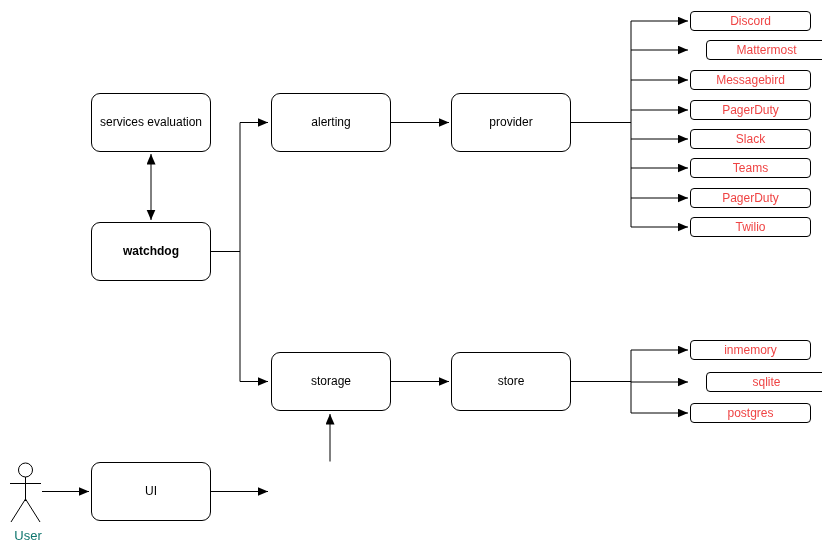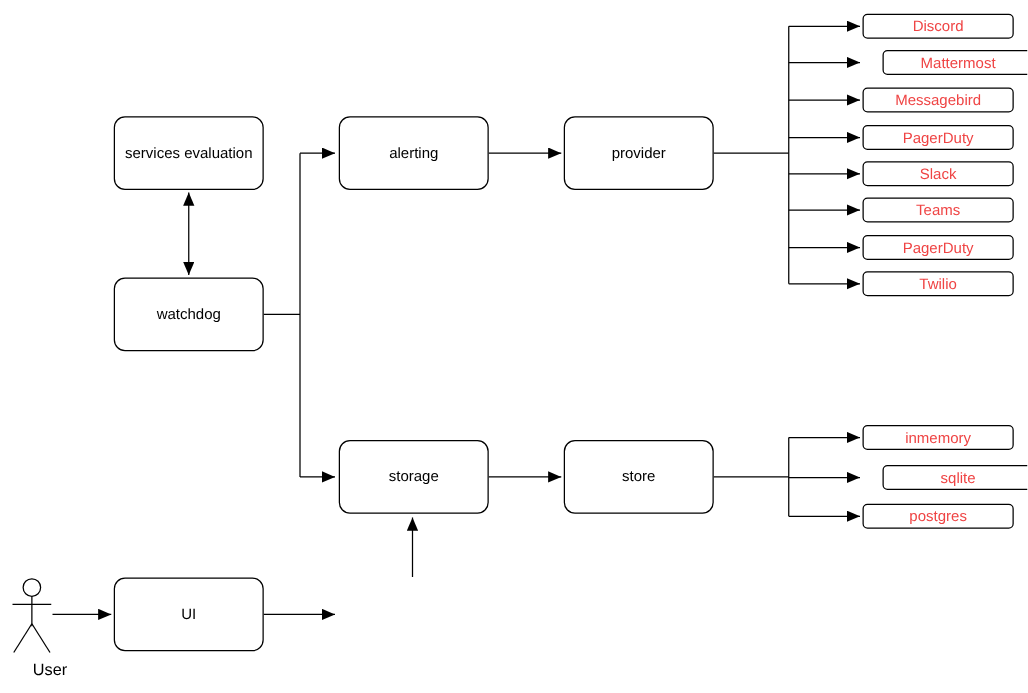--- a/index.html
+++ b/index.html
@@ -46,26 +46,26 @@
     border: 1px solid #000000;
     border-radius: 4px;
     display: flex;
     align-items: center;
     justify-content: center;
     font-size: 12px;
     color: #ef4444;
   }
   .actor-label {
     position: absolute;
-    left: 16px;
+    left: 4px;
     top: 528px;
     width: 48px;
     text-align: center;
     font-size: 13px;
-    color: #000000;
+    color: #0f766e;
   }
 </style>
 </head>
 <body>
 
 <div id="canvas">
 
   <svg id="edges" width="822" height="554" viewBox="0 0 822 554">
     <defs>
       <marker id="arrow" markerUnits="userSpaceOnUse" markerWidth="12" markerHeight="10" refX="10.5" refY="4.5" orient="auto">
@@ -119,21 +119,21 @@
         <path d="M25.5,499 L11,522"></path>
         <path d="M25.5,499 L40,522"></path>
       </g>
     </g>
   </svg>
 
   <div class="node" style="left:91px; top:93px;">
     <span>services evaluation</span>
   </div>
 
-  <div class="node" style="left:91px; top:222px;">
+  <div class="node" style="left:91px; top:222px;font-weight:bold;">
     <span>watchdog</span>
   </div>
 
   <div class="node" style="left:451px; top:93px;">
     <span>provider</span>
   </div>
 
   <div class="node" style="left:271px; top:93px;">
     <span>alerting</span>
   </div>

